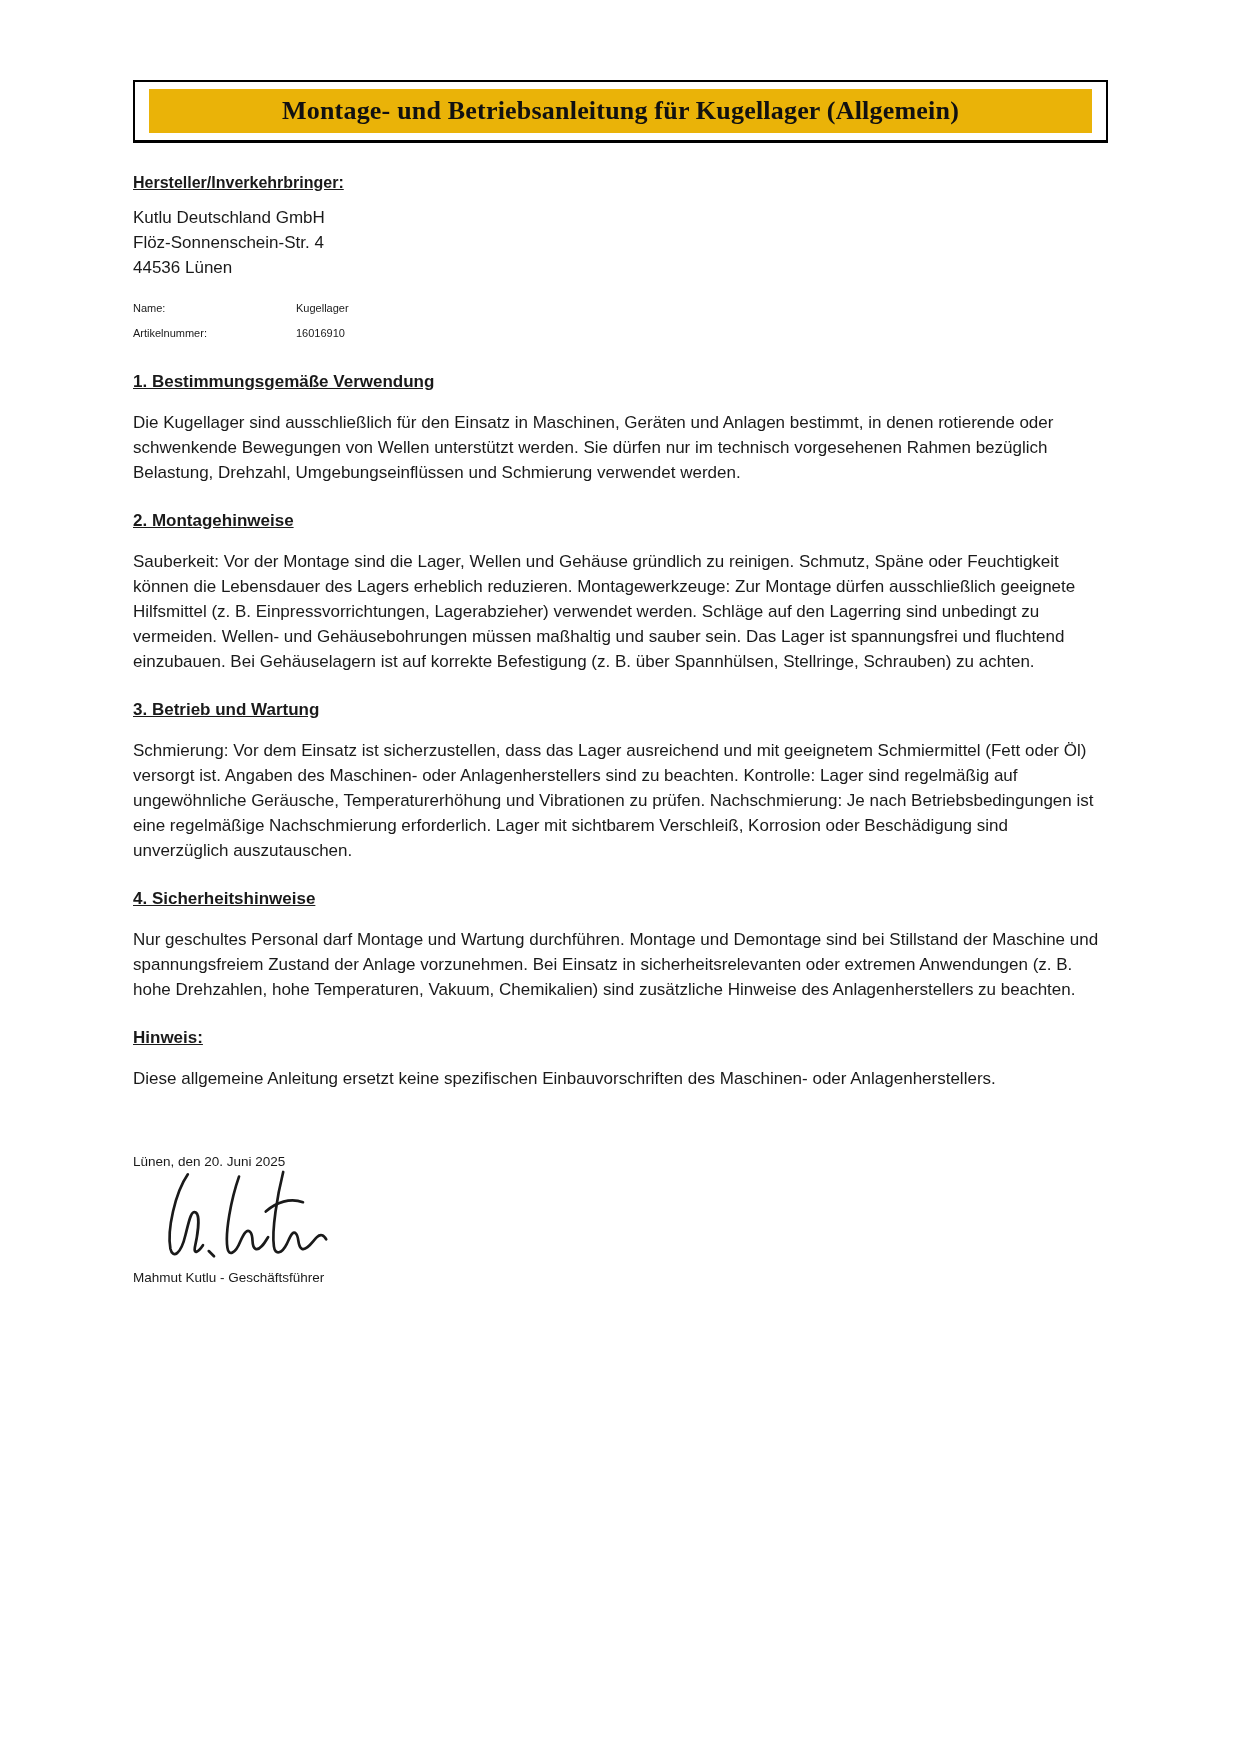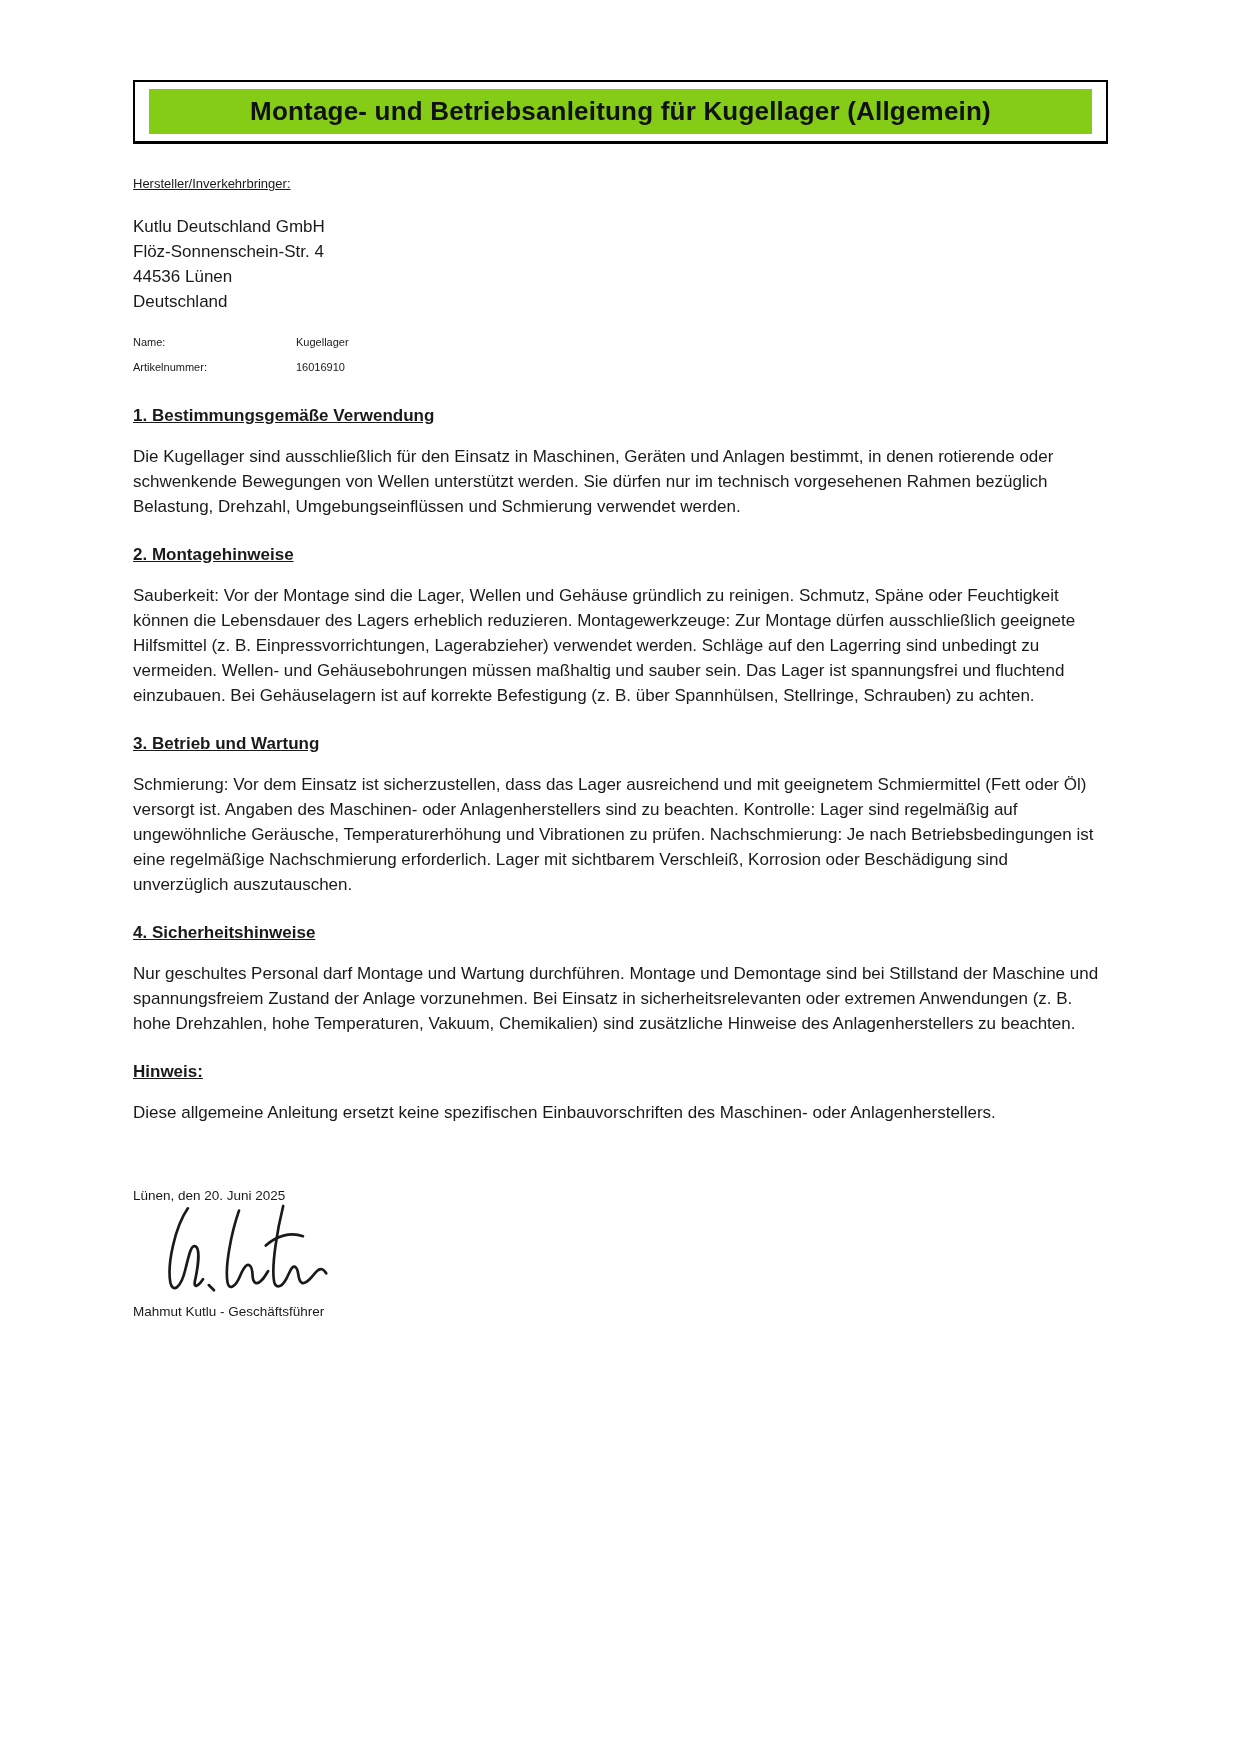--- a/index.html
+++ b/index.html
@@ -19,38 +19,39 @@
     position: relative;
   }
   
   .title-box {
     border: 2px solid #000;
     border-bottom-width: 3px;
     padding: 7px 14px;
     margin-bottom: 27px;
   }
   .title-inner {
-    background: #84cc16;
+    background: #eab308;
     text-align: center;
     padding: 7px 14px;
+    font-family: Liberation Serif, serif;
   }
   .doc-title {
     font-size: 26px;
     font-weight: bold;
     letter-spacing: 0.2px;
     color: #111;
     white-space: nowrap;
   }
   
   .mfr-label {
-    font-size: 13px;
-    font-weight: normal;
+    font-size: 16px;
+    font-weight: bold;
     text-decoration: underline;
     line-height: 25px;
-    margin-bottom: 18px;
+    margin-bottom: 10px;
   }
   .addr-line {
     font-size: 17px;
     line-height: 25px;
   }
   
   .product-block { margin-top: 16px; }
   .prod-row { display: flex; font-size: 11px; line-height: 25px; }
   .prod-label { width: 163px; flex: 0 0 163px; }
   .prod-value { }
@@ -93,21 +94,20 @@
     <div class="title-inner">
       <span class="doc-title">Montage- und Betriebsanleitung für Kugellager (Allgemein)</span>
     </div>
   </div>
 
   <div class="mfr-block">
     <div class="mfr-label">Hersteller/Inverkehrbringer:</div>
     <div class="addr-line">Kutlu Deutschland GmbH</div>
     <div class="addr-line">Flöz-Sonnenschein-Str. 4</div>
     <div class="addr-line">44536 Lünen</div>
-    <div class="addr-line">Deutschland</div>
   </div>
 
   <div class="product-block">
     <div class="prod-row">
       <span class="prod-label">Name:</span>
       <span class="prod-value">Kugellager</span>
     </div>
     <div class="prod-row">
       <span class="prod-label">Artikelnummer:</span>
       <span class="prod-value">16016910</span>

